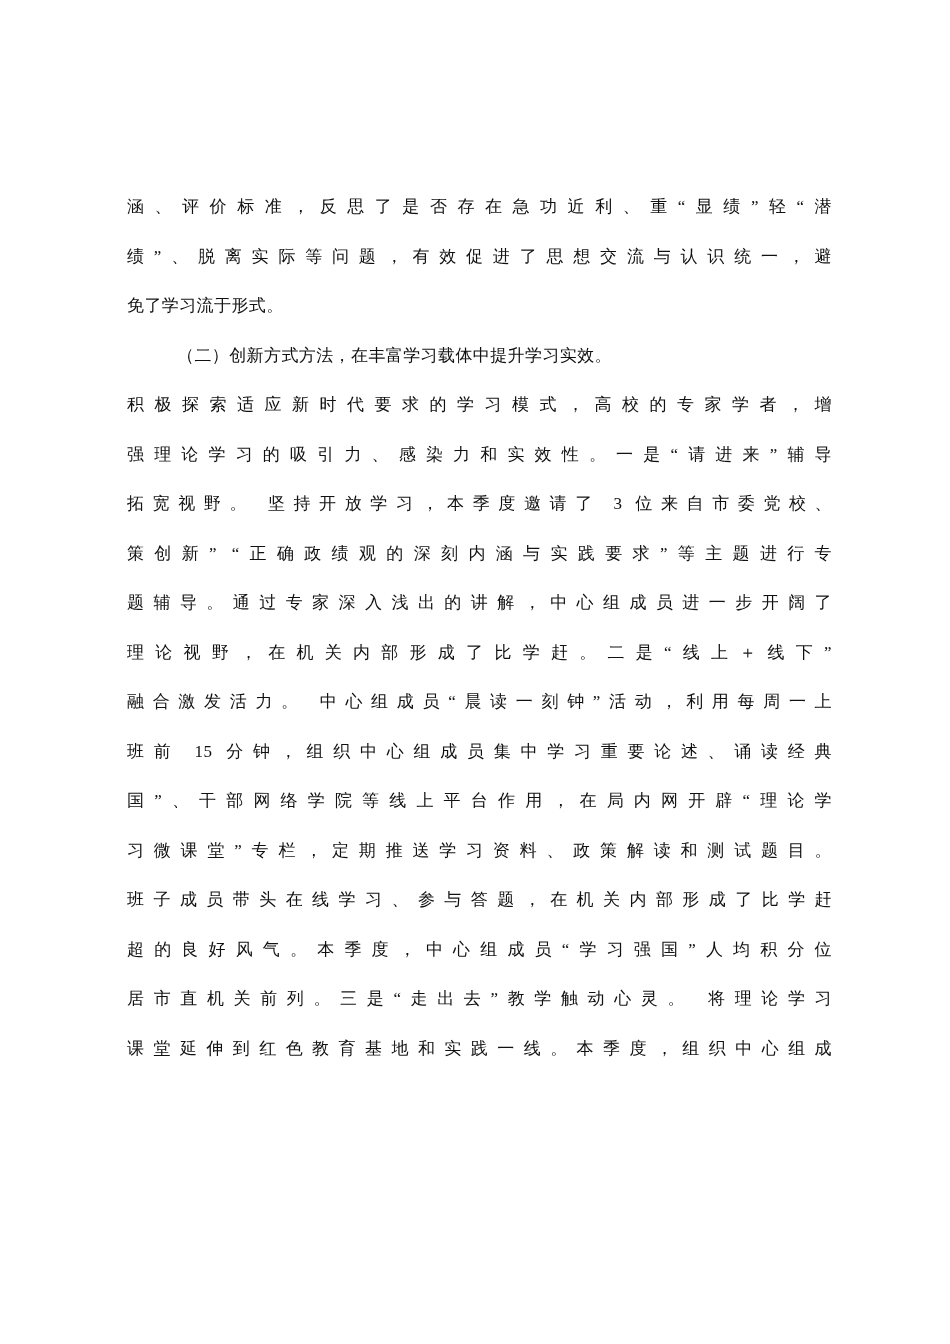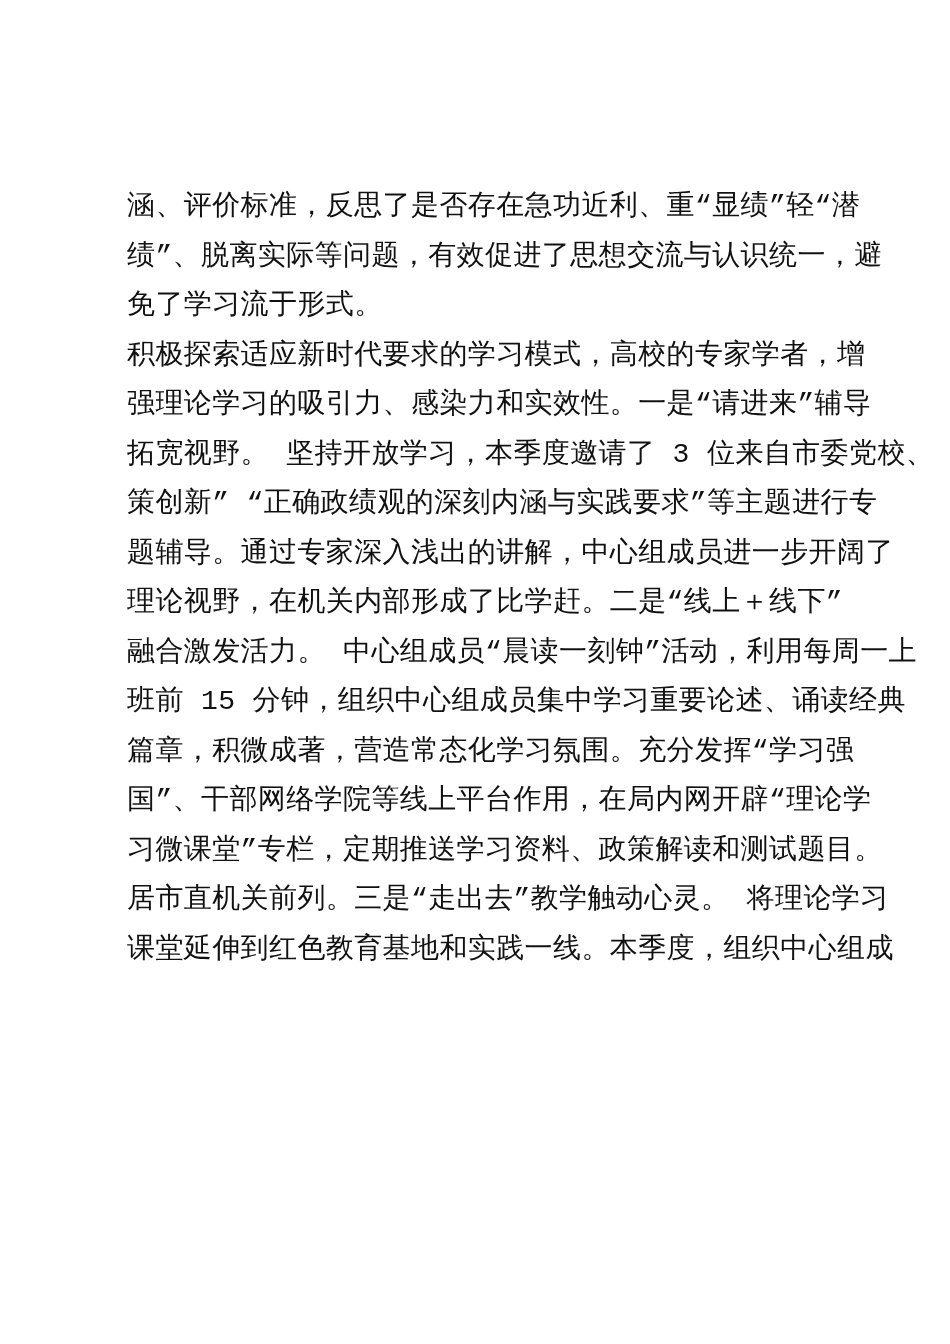--- a/index.html
+++ b/index.html
@@ -19,22 +19,22 @@
       top: 0;
       width: 950px;
       height: 1344px;
       background: #ffffff;
     }
     .body-text {
       position: absolute;
       left: 127px;
       top: 182px;
       width: 705px;
-      font-family: Liberation Mono, monospace;
-      font-size: 28px;
+      font-family: Liberation Serif, serif;
+      font-size: 17px;
       color: #111111;
     }
     .line {
       height: 49.5px;
       line-height: 49.5px;
       white-space: nowrap;
       text-align: justify;
       text-align-last: justify;
       letter-spacing: 0.4px;
     }
@@ -48,27 +48,29 @@
 </head>
 <body>
 
 <div class="page">
   <div class="body-text">
 
     <div class="line">涵、评价标准，反思了是否存在急功近利、重“显绩”轻“潜</div>
     <div class="line">绩”、脱离实际等问题，有效促进了思想交流与认识统一，避</div>
     <div class="line last">免了学习流于形式。</div>
 
+    <div class="line indent last">（二）创新方式方法，在丰富学习载体中提升学习实效。</div>
     <div class="line">积极探索适应新时代要求的学习模式，高校的专家学者，增</div>
     <div class="line">强理论学习的吸引力、感染力和实效性。一是“请进来”辅导</div>
     <div class="line">拓宽视野。 坚持开放学习，本季度邀请了 3 位来自市委党校、</div>
     <div class="line">策创新” “正确政绩观的深刻内涵与实践要求”等主题进行专</div>
     <div class="line">题辅导。通过专家深入浅出的讲解，中心组成员进一步开阔了</div>
     <div class="line">理论视野，在机关内部形成了比学赶。二是“线上＋线下”</div>
     <div class="line">融合激发活力。 中心组成员“晨读一刻钟”活动，利用每周一上</div>
     <div class="line">班前 15 分钟，组织中心组成员集中学习重要论述、诵读经典</div>
-    <div class="line">篇章，积微成著，营造常态化学习氛围。充分发挥“学习强</div>
     <div class="line">国”、干部网络学院等线上平台作用，在局内网开辟“理论学</div>
     <div class="line">习微课堂”专栏，定期推送学习资料、政策解读和测试题目。</div>
+    <div class="line">班子成员带头在线学习、参与答题，在机关内部形成了比学赶</div>
+    <div class="line">超的良好风气。本季度，中心组成员“学习强国”人均积分位</div>
     <div class="line">居市直机关前列。三是“走出去”教学触动心灵。 将理论学习</div>
     <div class="line">课堂延伸到红色教育基地和实践一线。本季度，组织中心组成</div>
   </div>
 </div>
 
 </body></html>

